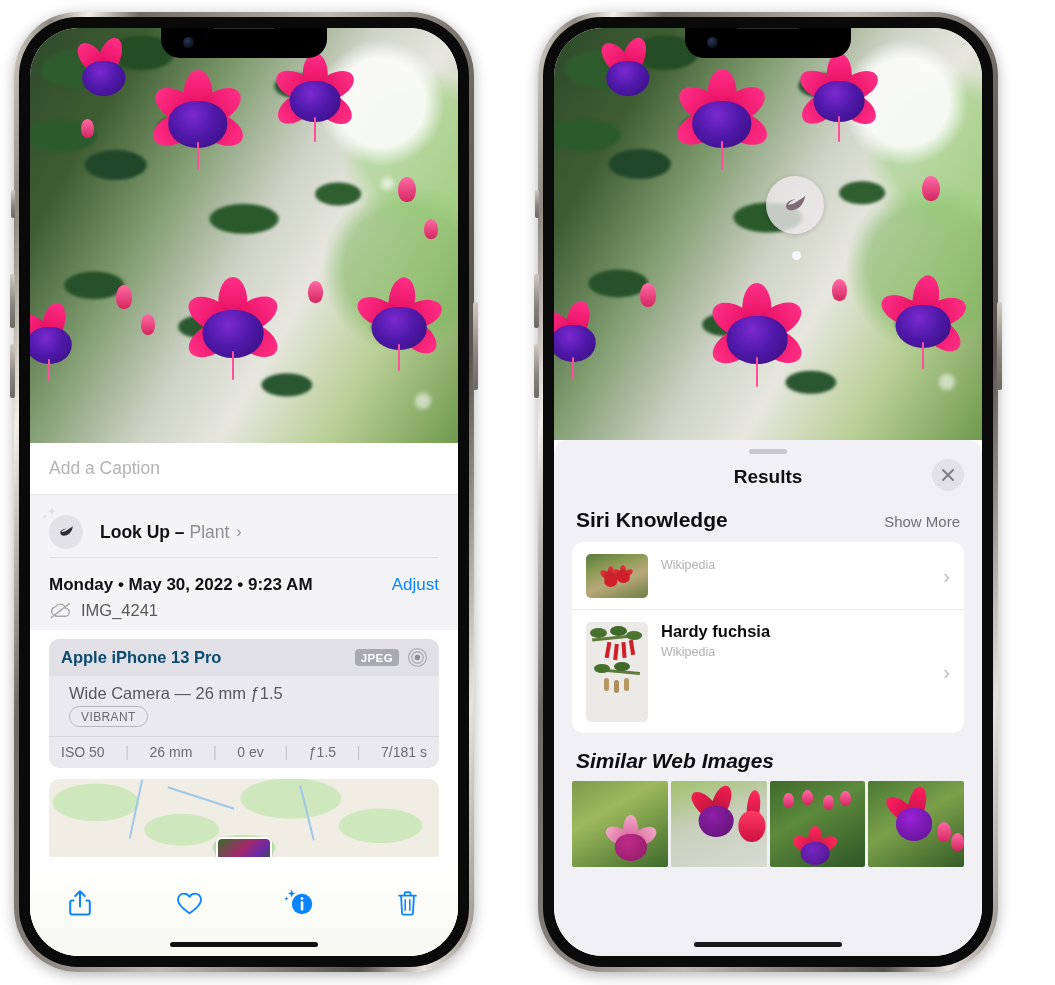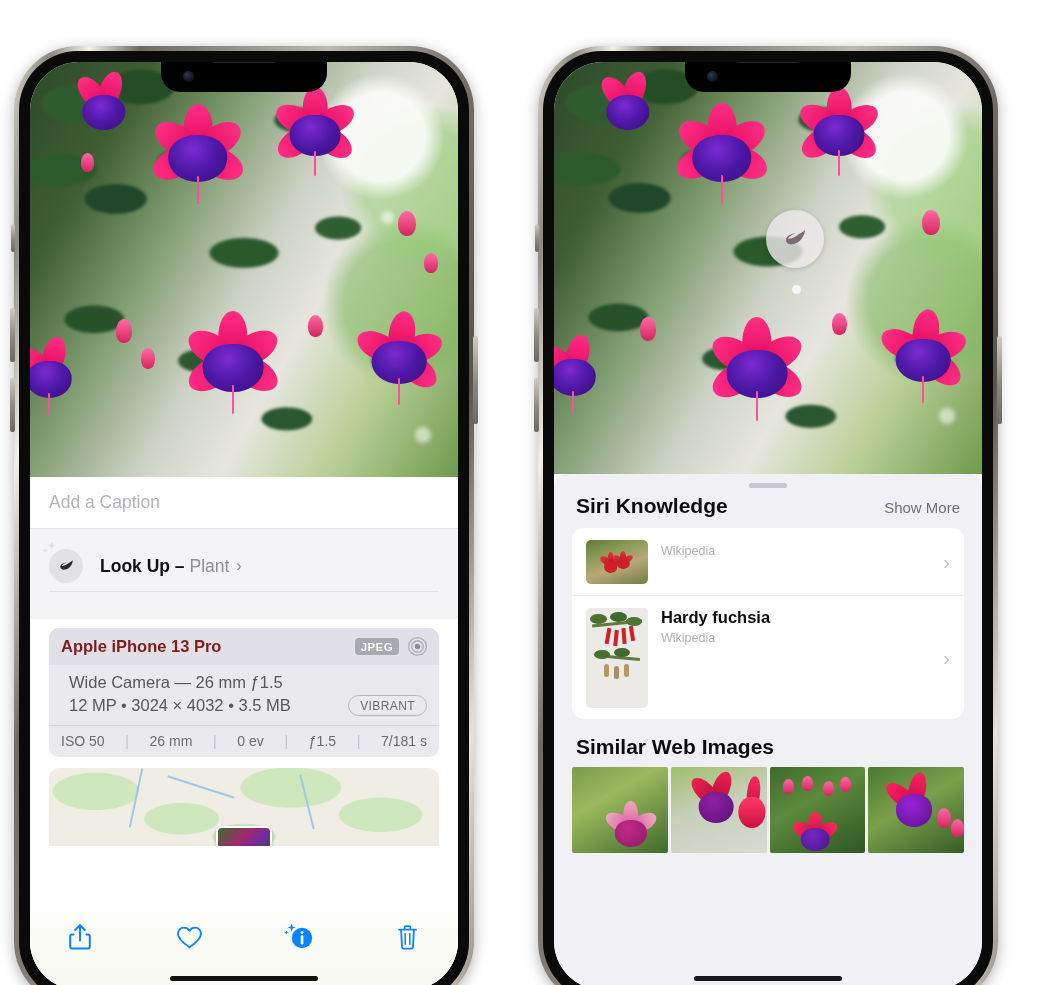--- a/index.html
+++ b/index.html
@@ -2,21 +2,21 @@
 <html><head>
 <meta charset="utf-8">
 <style>
   * { box-sizing: border-box; margin: 0; padding: 0; }
   html, body {
     width: 1055px; height: 985px;
     background: #ffffff;
     font-family: "Liberation Sans", sans-serif;
     overflow: hidden;
   }
-  .stage { position: relative; width: 1055px; height: 874px; margin-top: 34px; }
+  .stage { position: relative; width: 1055px; height: 874px; }
 
   
   .phone {
     position: absolute; top: 12px; width: 460px; height: 960px;
     border-radius: 64px;
     background: linear-gradient(100deg,#d8d4cc 0%,#8e8a82 6%,#f2efe8 12%,#6e6a64 20%,
                 #bdb9b1 50%, #56524c 82%, #e7e3db 92%, #908c85 100%);
     padding: 5px;
     box-shadow: 0 3px 14px rgba(0,0,0,.30);
   }
@@ -151,21 +151,21 @@
   .meta-file { font-size: 16.5px; color: #58585c; }
 
   .exif-card {
     margin: 9px 19px 0 19px; background: #e9e9ee;
     border-radius: 10px; overflow: hidden;
   }
   .exif-head {
     display: flex; align-items: center; justify-content: space-between;
     padding: 8px 11px 8px 12px; background: #e0e0e6;
   }
-  .exif-model { font-size: 16.5px; font-weight: 700; color: #7f1d1d; }
+  .exif-model { font-size: 16.5px; font-weight: 700; color: #0c4a6e; }
   .exif-head-right { display: flex; align-items: center; gap: 8px; }
   .badge-fmt {
     font-size: 11.5px; font-weight: 700; color: #fff; background: #a9a9b0;
     padding: 2.5px 6px; border-radius: 4px; letter-spacing: .4px;
   }
   .exif-body { padding: 8px 12px 9px 20px; }
   .exif-lens { font-size: 16.5px; color: #58585c; }
   .exif-size-row { display: flex; align-items: center; justify-content: space-between; margin-top: 3px; }
   .exif-size { font-size: 16.5px; color: #58585c; }
   .badge-vibrant {
@@ -352,38 +352,49 @@
               </div>
               <div class="lu-text">
                 <span>Look Up</span><span class="dash"> – </span><span class="sub">Plant</span>
               </div>
               <span class="lu-chev">›</span>
             </div>
             <div class="lu-divider"></div>
           </div>
 
           <div class="meta-block">
+            <div class="meta-line1">
+              <span class="meta-date">Monday • May 30, 2022 • 9:23 AM</span>
+              <span class="meta-adjust">Adjust</span>
+            </div>
+            <div class="meta-line2">
+              <svg width="23" height="17" viewBox="0 0 26 18">
+                <path d="M7.5 15.5h10.8c2.6 0 4.7-2 4.7-4.5 0-2.4-1.9-4.4-4.3-4.5C18 3.8 15.5 1.8 12.6 1.8c-2.1 0-4 1-5.1 2.7" fill="none" stroke="#a9a9ae" stroke-width="1.6" stroke-linecap="round"></path>
+                <path d="M6.6 5.2C4.5 5.8 3 7.7 3 10c0 2.5 2.1 4.5 4.6 4.5" fill="none" stroke="#a9a9ae" stroke-width="1.6" stroke-linecap="round"></path>
+                <path d="M2.5 17L23 1.2" stroke="#a9a9ae" stroke-width="1.7" stroke-linecap="round"></path>
+              </svg>
+              <span class="meta-file">IMG_4241</span>
+            </div>
           </div>
 
           <div class="exif-card">
             <div class="exif-head">
               <span class="exif-model">Apple iPhone 13 Pro</span>
               <span class="exif-head-right">
                 <span class="badge-fmt">JPEG</span>
                 <svg width="21" height="21" viewBox="0 0 24 24">
                   <circle cx="12" cy="12" r="10.2" fill="none" stroke="#aeaeb4" stroke-width="1.5"></circle>
                   <circle cx="12" cy="12" r="6.6" fill="none" stroke="#aeaeb4" stroke-width="1.5"></circle>
                   <circle cx="12" cy="12" r="3.1" fill="#8e8e94"></circle>
                 </svg>
               </span>
             </div>
             <div class="exif-body">
               <div class="exif-lens">Wide Camera — 26 mm ƒ1.5</div>
               <div class="exif-size-row">
-                <span class="exif-size">12 MP • 3024 × 4032 • 3.5 MB</span>
                 <span class="badge-vibrant">VIBRANT</span>
               </div>
             </div>
             <div class="exif-foot">
               <span>ISO 50</span>
               <span class="sep">|</span>
               <span>26 mm</span>
               <span class="sep">|</span>
               <span>0 ev</span>
               <span class="sep">|</span>
@@ -511,20 +522,28 @@
           <div class="vlu-badge">
             <svg width="29" height="29" viewBox="0 0 24 24">
               <path d="M20 4c-1 8-6.5 12-11.5 12C6 16 4.2 14.6 4.2 12.4c0-3 3.2-5.1 8-5.6-3.2 1.1-5.4 2.6-6.6 4.7 2.7-.2 5-1 6.9-2.4C15 7.4 18 5.9 20 4z" fill="#7d6b76"></path>
             </svg>
           </div>
           <div class="vlu-dot"></div>
         </div>
 
         <div class="results">
           <div class="grabber"></div>
+          <div class="results-head">
+            <div class="results-title">Results</div>
+            <div class="close-btn">
+              <svg width="16" height="16" viewBox="0 0 16 16">
+                <path d="M3 3l10 10M13 3L3 13" stroke="#7c7c84" stroke-width="1.9" stroke-linecap="round"></path>
+              </svg>
+            </div>
+          </div>
 
           <div class="sec-head">
             <span class="sec-title">Siri Knowledge</span>
             <span class="sec-action">Show More</span>
           </div>
 
           <div class="cards">
             <div class="kcard">
               <div class="kthumb a">
                 <div class="bloom" style="left:22%;top:28%;width:22px;height:22px;">
@@ -564,21 +583,21 @@
                 <div style="position:absolute;left:38px;top:56px;width:5px;height:13px;border-radius:3px;background:#b69763;"></div>
               </div>
               <div class="kbody">
                 <div class="ktitle">Hardy fuchsia</div>
                 <div class="ksrc">Wikipedia</div>
               </div>
               <span class="kchev">›</span>
             </div>
           </div>
 
-          <div class="sec-head" style="padding-top:16px;padding-bottom:6px;">
+          <div class="sec-head" style="padding-top:16px;padding-bottom:6px;font-style:italic;">
             <span class="sec-title">Similar Web Images</span>
           </div>
 
           <div class="web-row">
             <div class="web-img" style="background:linear-gradient(150deg,#7b9a4e,#9db95c 35%,#3f6a2c 100%);">
               <div class="bloom" style="left:34%;top:40%;width:52px;height:48px;">
                 <div class="sepal" style="transform:translateX(-50%) rotate(0deg);background:linear-gradient(180deg,#f0a9c4,#d7589a);"></div>
                 <div class="sepal" style="transform:translateX(-50%) rotate(62deg);background:linear-gradient(180deg,#f0a9c4,#d7589a);"></div>
                 <div class="sepal" style="transform:translateX(-50%) rotate(-62deg);background:linear-gradient(180deg,#f0a9c4,#d7589a);"></div>
                 <div class="corolla" style="background:radial-gradient(circle at 40% 30%,#c02b8a,#8e1b66);"></div>

